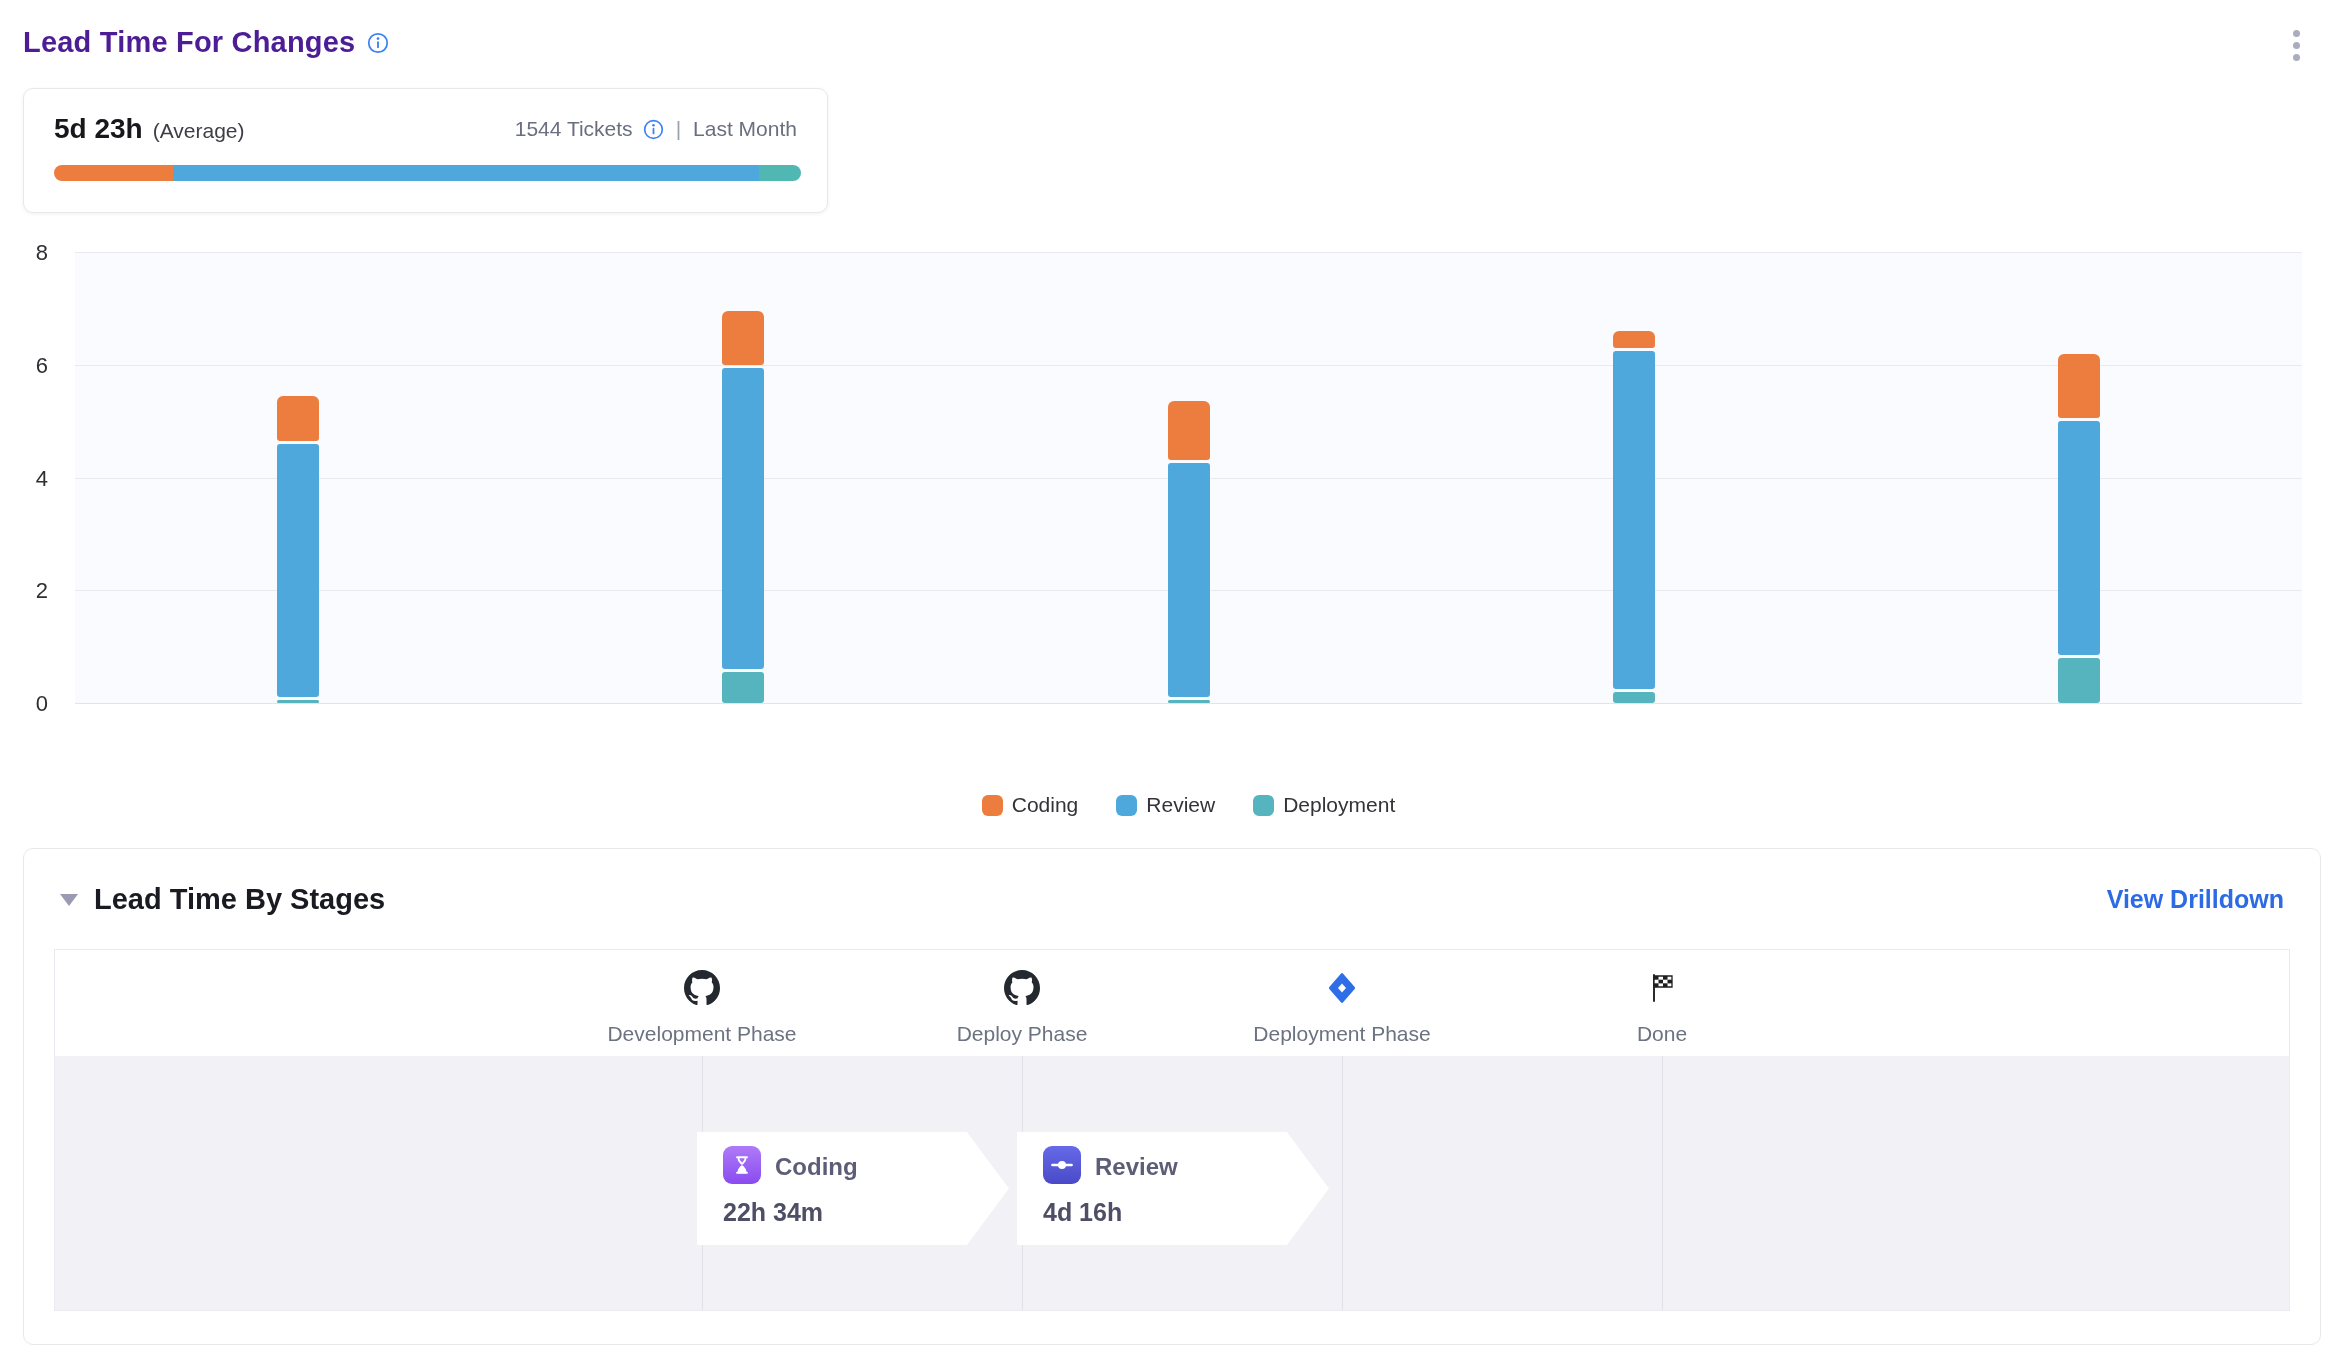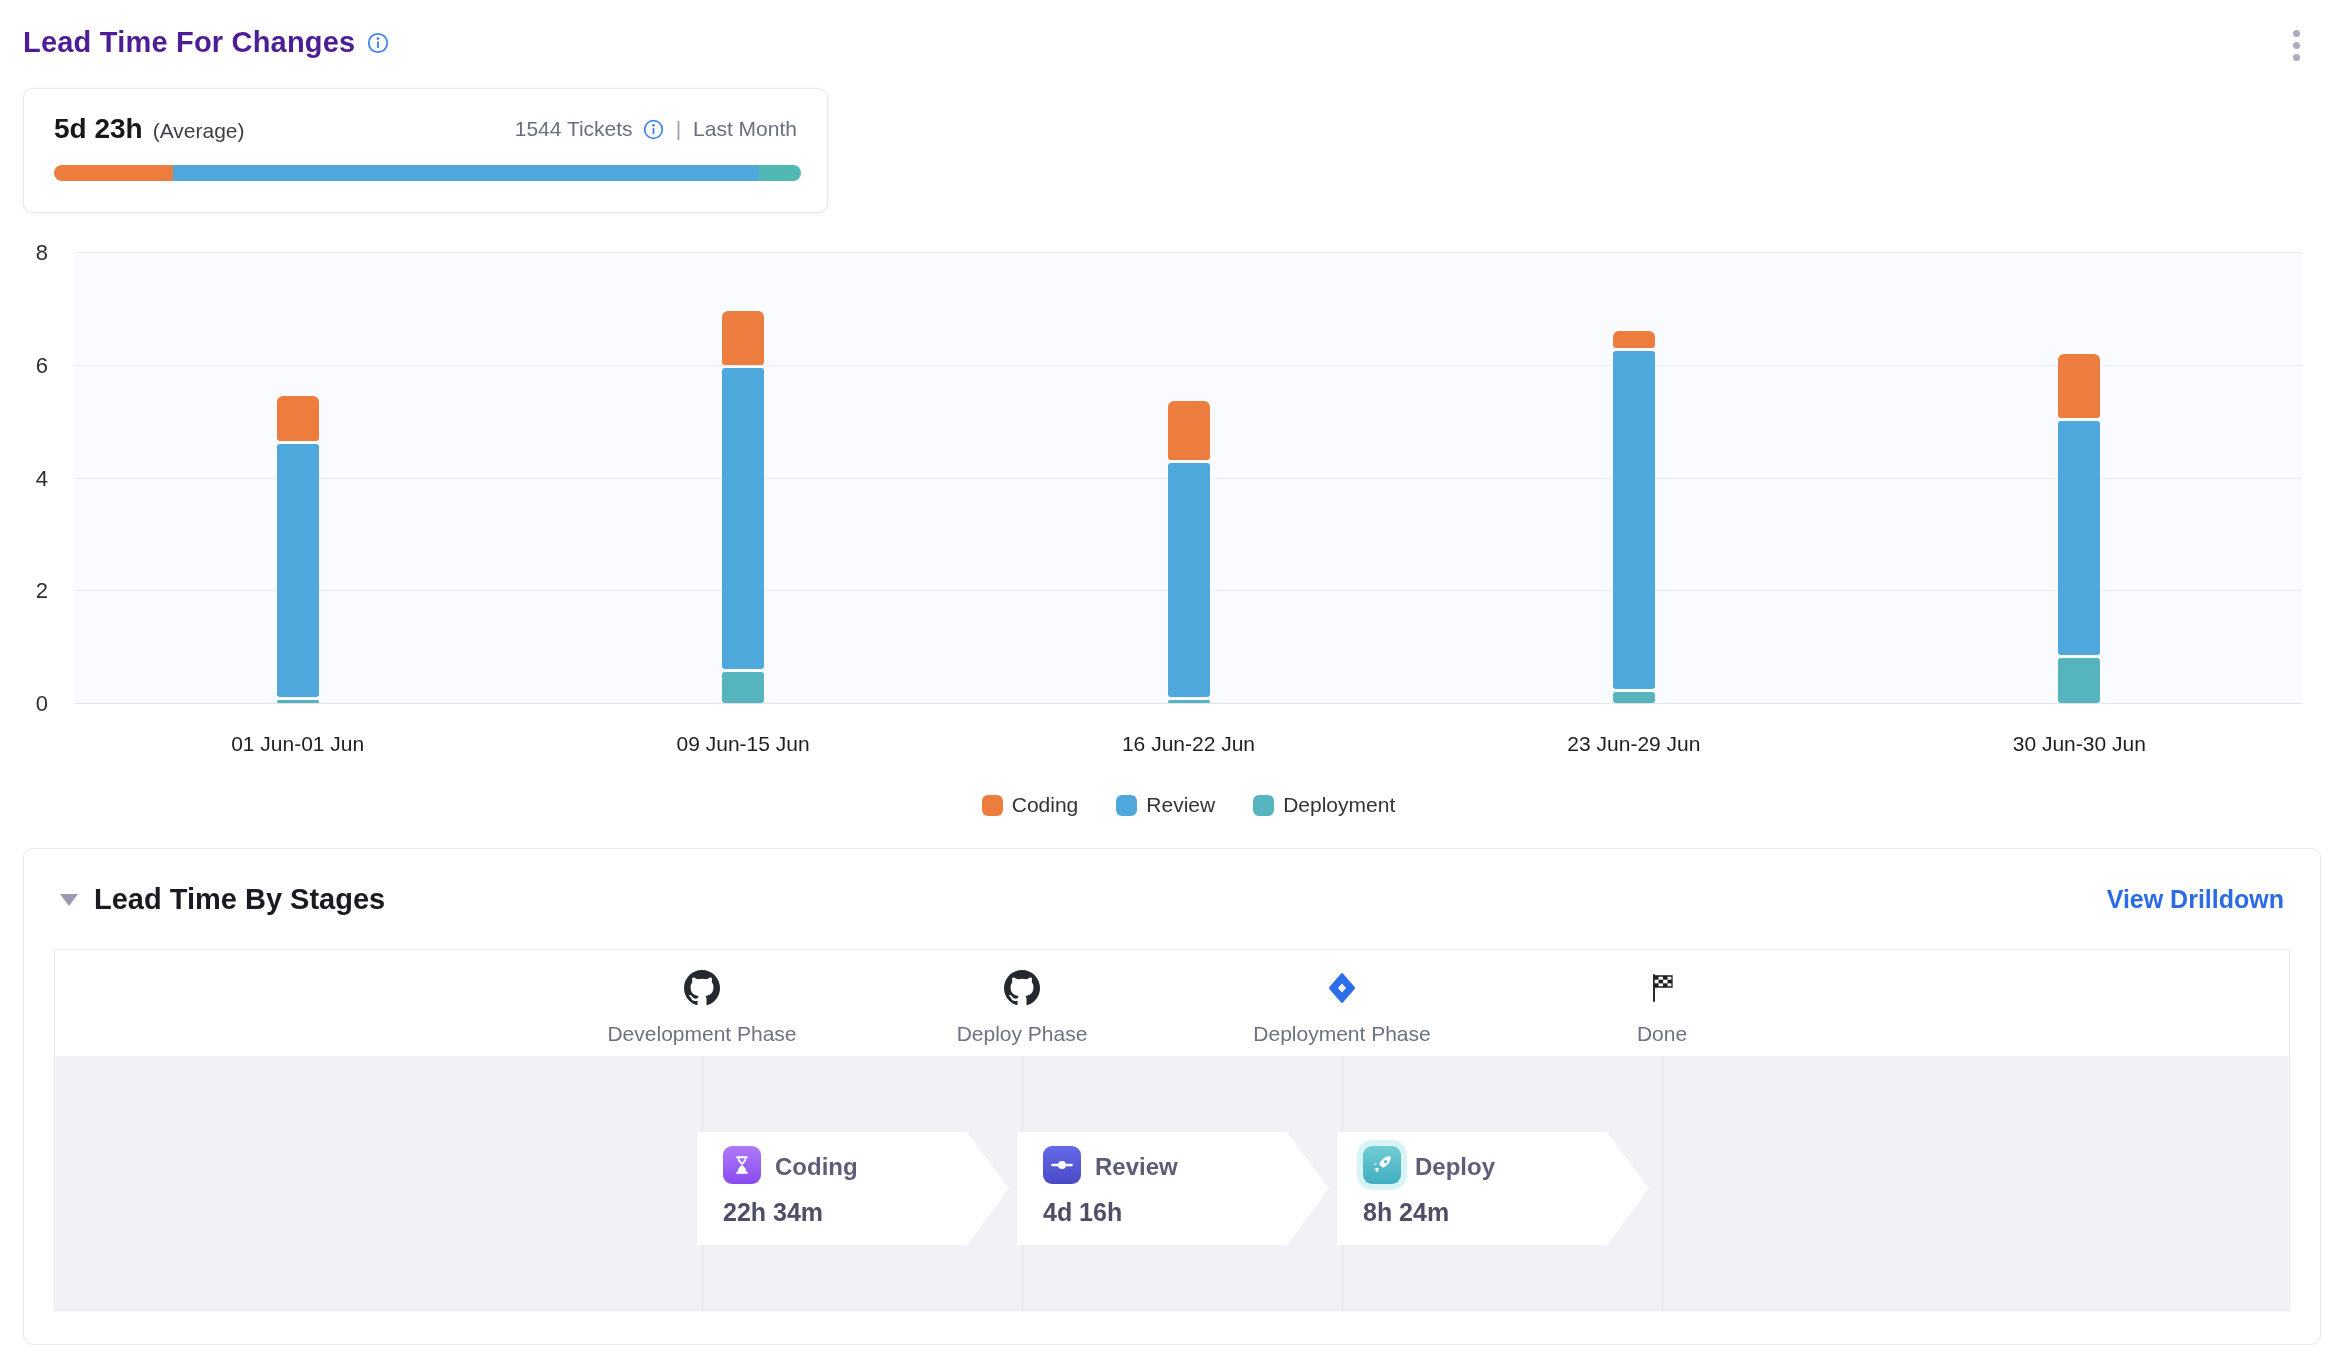--- a/index.html
+++ b/index.html
@@ -147,27 +147,20 @@
         <div class="bargroup" style="left: 70%;">
           <div class="seg3" style="height: 11.0938px; background: rgb(85, 180, 190);"></div>
           <div class="seg3" style="height: 338.069px; background: rgb(79, 168, 220);"></div>
           <div class="seg3 top" style="height: 16.7312px; background: rgb(237, 125, 62);"></div>
         </div>
         <div class="bargroup" style="left: 90%;">
           <div class="seg3" style="height: 44.9187px; background: rgb(85, 180, 190);"></div>
           <div class="seg3" style="height: 233.775px; background: rgb(79, 168, 220);"></div>
           <div class="seg3 top" style="height: 64.65px; background: rgb(237, 125, 62);"></div>
         </div>
-      </div>
-    <div class="xlabels">
-        <span class="xlab" style="left: 10%;">01 Jun-01 Jun</span>
-        <span class="xlab" style="left: 30%;">09 Jun-15 Jun</span>
-        <span class="xlab" style="left: 50%;">16 Jun-22 Jun</span>
-        <span class="xlab" style="left: 70%;">23 Jun-29 Jun</span>
-        <span class="xlab" style="left: 90%;">30 Jun-30 Jun</span>
       </div>
     <div class="legend">
         <div class="leg-item">
           <span class="leg-sw" style="background: rgb(237, 125, 62);"></span>
           <span class="leg-tx">Coding</span>
         </div>
         <div class="leg-item">
           <span class="leg-sw" style="background: rgb(79, 168, 220);"></span>
           <span class="leg-tx">Review</span>
         </div>
@@ -206,32 +199,20 @@
           <div class="stage-card" style="left: 962px;">
             <div class="sc-icon" style="background: linear-gradient(rgb(102, 106, 232), rgb(74, 74, 200));">
               <svg width="28" height="28" viewBox="0 0 32 32">
                 <path d="M5 16h22" stroke="#fff" stroke-width="2.8" stroke-linecap="round"></path>
                 <circle cx="16" cy="16" r="4.6" fill="#fff"></circle>
               </svg>
             </div>
             <span class="sc-label">Review</span>
             <span class="sc-value">4d 16h</span>
           </div>
-          <div class="stage-card" style="left: 1282px;">
-            <div class="sc-icon" style="background: linear-gradient(rgb(114, 205, 212), rgb(63, 174, 192)); box-shadow: rgba(120, 214, 220, 0.28) 0px 0px 0px 6px;">
-              <svg width="26" height="26" viewBox="0 0 32 32">
-                <path d="M26.6 5.4c.5 3.1-.7 7-3.9 10.2-1.7 1.7-3.7 3-5.7 3.9l-4.5-4.5c.9-2 2.2-4 3.9-5.7 3.2-3.2 7.1-4.4 10.2-3.9z" fill="#fff"></path>
-                <circle cx="20.3" cy="11.7" r="2" fill="#55BCC6"></circle>
-                <path d="M12.2 20.3l-1.6 4.8-4.1-4.1 4.8-1.6z" fill="#fff"></path>
-                <path d="M9.6 14.8l-4.2 1.6 3-3.3z" fill="#fff"></path>
-              </svg>
-            </div>
-            <span class="sc-label">Deploy</span>
-            <span class="sc-value">8h 24m</span>
-          </div>
         </div>
       <div id="phase-cols"></div>
     <div class="ph-col" style="left: 647px;">
           <div class="ph-icon">
             <svg width="36" height="36" viewBox="0 0 16 16" fill="#24292F">
               <path d="M8 0C3.58 0 0 3.58 0 8c0 3.54 2.29 6.53 5.47 7.59.4.07.55-.17.55-.38 0-.19-.01-.82-.01-1.49-2.01.37-2.53-.49-2.69-.94-.09-.23-.48-.94-.82-1.13-.28-.15-.68-.52-.01-.53.63-.01 1.08.58 1.23.82.72 1.21 1.87.87 2.33.66.07-.52.28-.87.51-1.07-1.78-.2-3.64-.89-3.64-3.95 0-.87.31-1.59.82-2.15-.08-.2-.36-1.02.08-2.12 0 0 .67-.21 2.2.82.64-.18 1.32-.27 2-.27s1.36.09 2 .27c1.53-1.04 2.2-.82 2.2-.82.44 1.1.16 1.92.08 2.12.51.56.82 1.27.82 2.15 0 3.07-1.87 3.75-3.65 3.95.29.25.54.73.54 1.48 0 1.07-.01 1.93-.01 2.2 0 .21.15.46.55.38A8.01 8.01 0 0 0 16 8c0-4.42-3.58-8-8-8z"></path>
             </svg>
           </div>
           <div class="ph-lab">Development Phase</div>
         </div>

